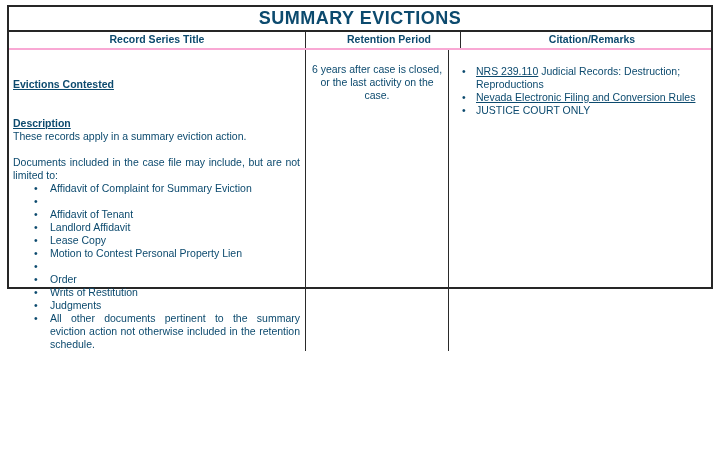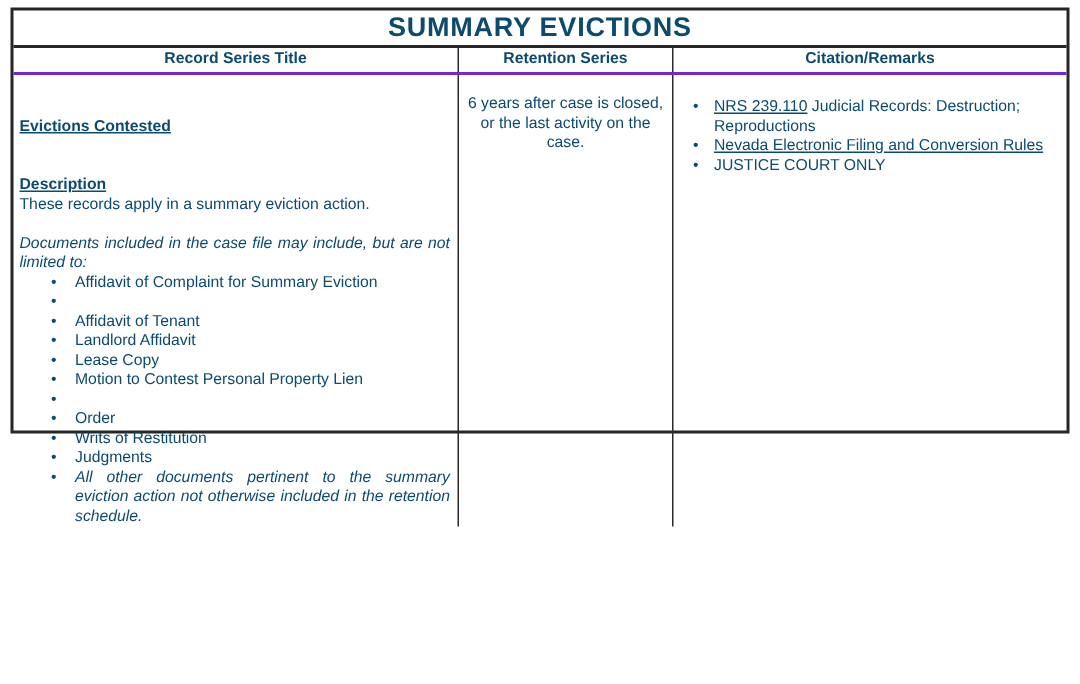--- a/index.html
+++ b/index.html
@@ -38,23 +38,24 @@
     text-align: center;
     font-weight: bold;
     font-size: 18px;
     letter-spacing: 0.5px;
     flex: 0 0 auto;
   }
   .header-row {
     display: flex;
     flex: 0 0 auto;
     height: 16px;
-    border-bottom: 2px solid #6d28d9;
+    border-bottom: 2px solid #f9a8d4;
     font-weight: bold;
     font-size: 10.5px;
+    gap: 12px;
   }
   .header-row .hcell {
     line-height: 15px;
     text-align: center;
     box-sizing: border-box;
   }
   .body-row {
     display: flex;
     flex: 1 1 auto;
     font-size: 10.5px;
@@ -72,21 +73,21 @@
   .cell-retention {
     padding-top: 13px;
     text-align: center;
   }
   .cell-citation { padding: 15px 6px 0 6px; }
   .bold-u {
     font-weight: bold;
     text-decoration: underline;
     margin-top: 26px;
   }
-  .just { text-align: justify; font-style: italic; }
+  .just { text-align: justify; }
   .spacer { height: 13px; }
   .bullet-item {
     display: flex;
     align-items: flex-start;
   }
   .bullet-item .dot {
     flex: 0 0 auto;
     margin-left: 21px;
     width: 16px;
     line-height: 13px;
@@ -104,21 +105,21 @@
 </head>
 <body>
 
 <div class="page">
   <div class="rtable">
 
     <div class="title-row">SUMMARY EVICTIONS</div>
 
     <div class="header-row">
       <div class="hcell c1 vb">Record Series Title</div>
-      <div class="hcell c2 vb">Retention Series</div>
+      <div class="hcell c2 vb">Retention Period</div>
       <div class="hcell c3">Citation/Remarks</div>
     </div>
 
     <div class="body-row">
 
       <div class="cell cell-series c1 vb">
         <div class="bold-u">Evictions Contested</div>
         <div class="bold-u">Description</div>
         <div>These records apply in a summary eviction action.</div>
         <div class="spacer"></div>

